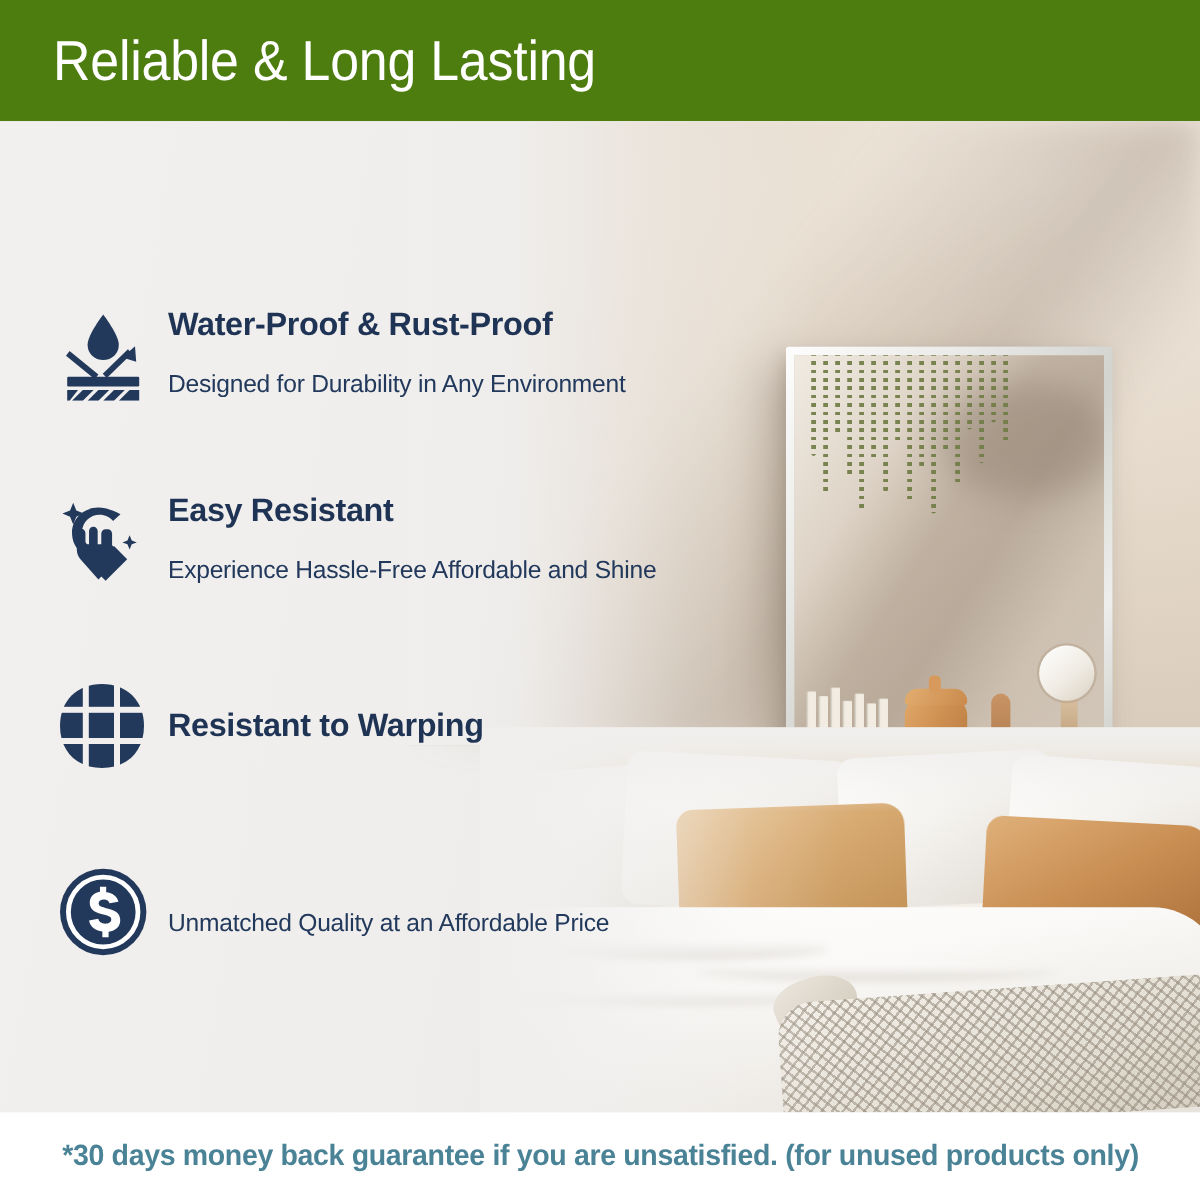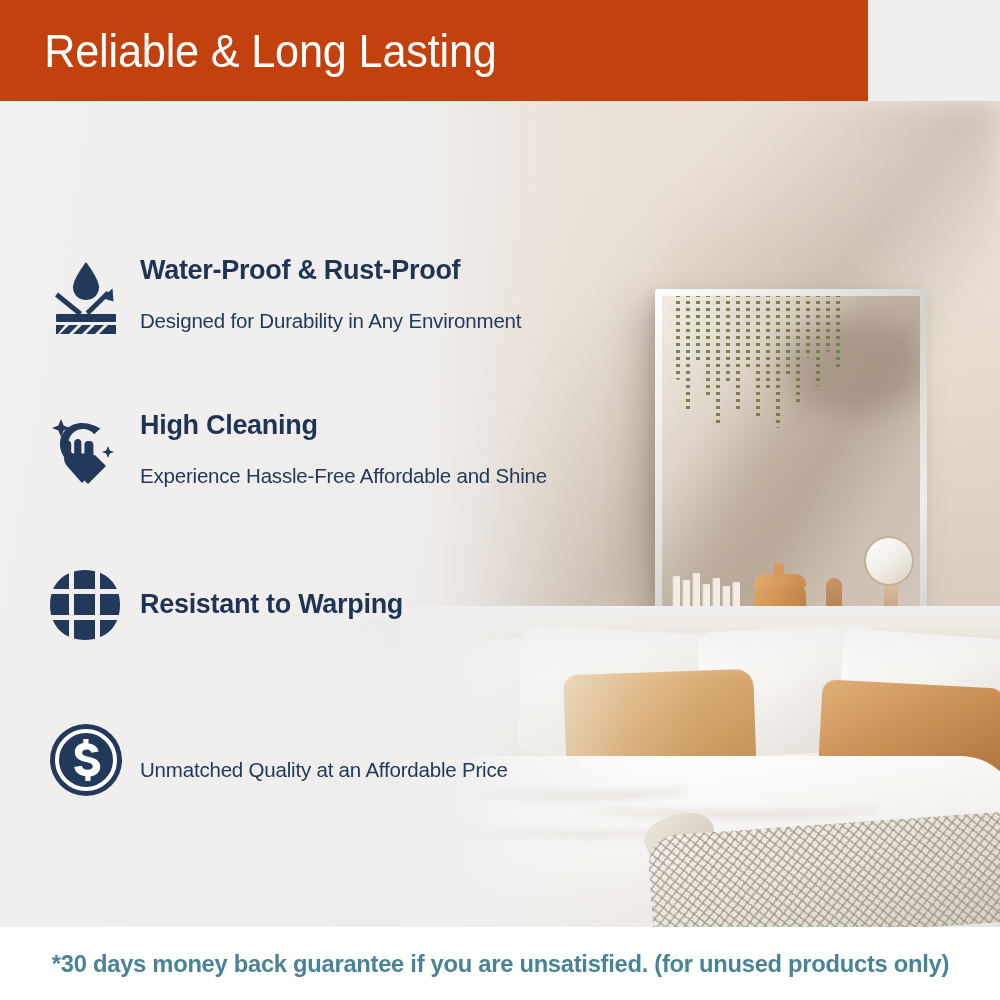--- a/index.html
+++ b/index.html
@@ -15,22 +15,22 @@
   .poster {
     position:absolute; inset:0;
     width:1000px; height:1000px;
     background:#f0efee;
     overflow:hidden;
   }
 
   
   .header {
     position:absolute; left:0; top:0;
-    width:868px; height:101px;
-    background:#c2410c;
+    width:1000px; height:101px;
+    background:#4d7c0f;
     display:flex; align-items:center;
   }
   .header-title {
     color:#ffffff;
     font-size:47px;
     font-weight:400;
     letter-spacing:-0.2px;
     padding-left:48px;
     white-space:nowrap;
     transform:scaleX(0.92);
@@ -386,21 +386,21 @@
       <div class="feat-icon">
         <svg width="78" height="78" viewBox="0 0 78 78" fill="#23395b" aria-hidden="true">
           <path d="M7 8 l2.6 6.4 L16 17 l-6.4 2.6 L7 26 l-2.6-6.4 L-2 17 l6.4-2.6 Z" transform="translate(6,0)"></path>
           <path d="M60 35 l1.8 4.4 L66 41 l-4.2 1.6 L60 47 l-1.8-4.4 L54 41 l4.2-1.6 Z"></path>
           <path d="M34 12 C22 12 12 21 12 33 c0 7 3 13 8 17 l6-6 c-3.4-2.8-5.6-7-5.6-11.6 0-8 6.6-14.4 14.6-14.4 4.6 0 8.6 2 11.2 5.2 l6.2-5.6 C48.4 15.4 41.8 12 34 12 Z"></path>
           <path d="M40 30 c-2 0-3.6 1.6-3.6 3.6 v9 h-3 v-11 c0-2-1.6-3.6-3.6-3.6 -2 0-3.6 1.6-3.6 3.6 v11 h-3 v-9.4 c0-2-1.6-3.6-3.6-3.6 -2 0-3.6 1.6-3.6 3.6 V47 c0 3.2 1.2 6.2 3.4 8.4 L34 72 l20-20 -8.6-8.6 V33.6 C45.4 31.6 43.8 30 41.8 30 Z"></path>
           <path d="M47 44 L58 55 L40 73 L30 63 Z"></path>
         </svg>
       </div>
       <div class="feat-text">
-        <div class="feat-title">High Cleaning</div>
+        <div class="feat-title">Easy Resistant</div>
         <div class="feat-sub">Experience Hassle-Free Affordable and Shine</div>
       </div>
     </div>
 
     <div class="feature">
       <div class="feat-icon">
         <svg width="74" height="74" viewBox="0 0 74 74" aria-hidden="true">
           <defs>
             <clipPath id="squircle">
               <path d="M37 2 C58 2 72 16 72 37 C72 58 58 72 37 72 C16 72 2 58 2 37 C2 16 16 2 37 2 Z"></path>

